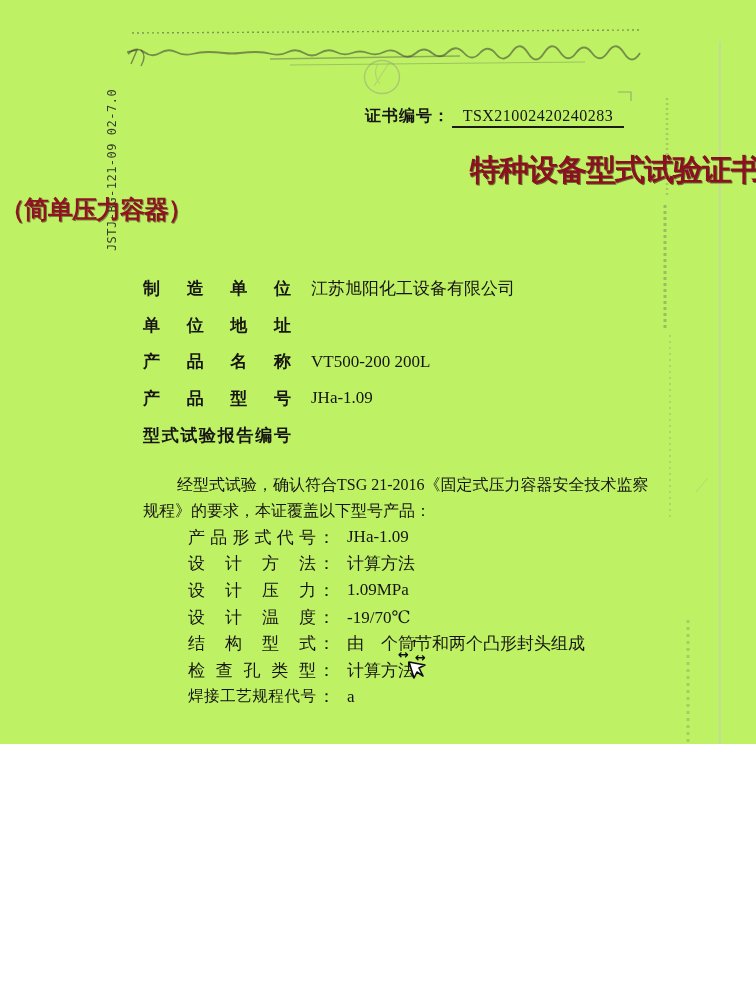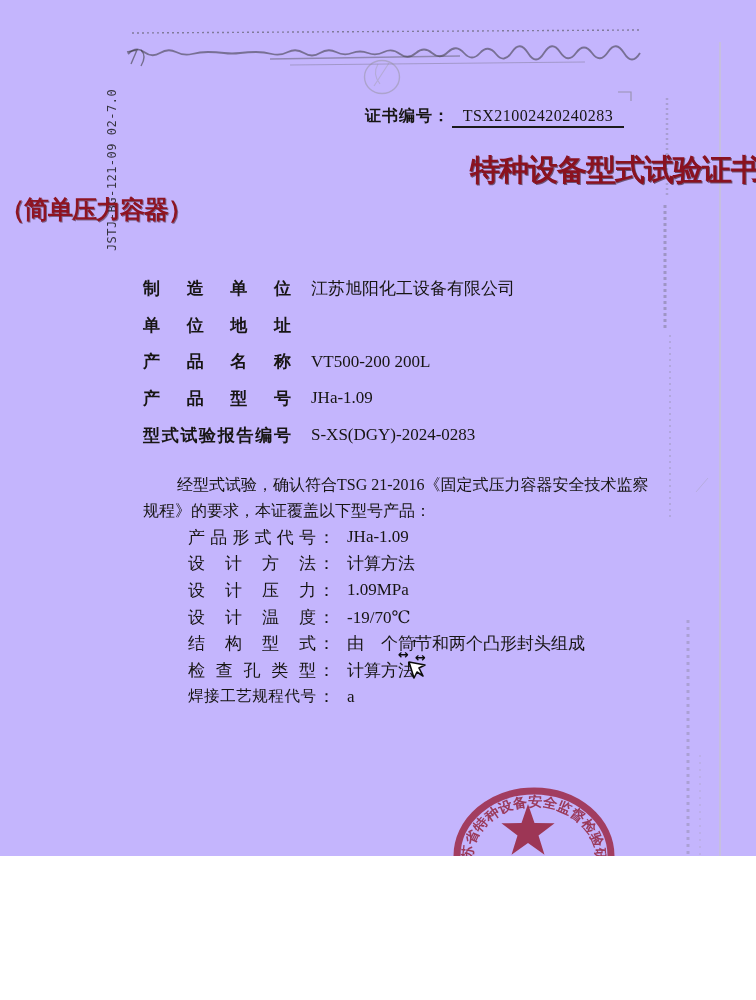--- a/index.html
+++ b/index.html
@@ -1,16 +1,16 @@
 <!DOCTYPE html>
 <html><head>
 <meta charset="utf-8">
 <style>
   html,body{margin:0;padding:0;background:#ffffff;}
-  .page{position:relative;width:756px;height:856px;margin:0 auto;background:#c4b5fd;
+  .page{position:relative;width:756px;height:744px;margin:0 auto;background:#bef264;
         font-family:"Liberation Serif","DejaVu Serif",serif;color:#171513;overflow:hidden;}
   .artifacts{position:absolute;left:0;top:0;z-index:1;pointer-events:none;}
 
   
   .doc-code{position:absolute;left:112px;top:170px;transform:translate(-50%,-50%) rotate(-90deg);
             white-space:nowrap;font-family:"DejaVu Sans Mono",monospace;font-size:12px;
             letter-spacing:.5px;color:#1c1c1c;opacity:.85;z-index:2;}
 
   
   .cert-no{position:absolute;left:365px;top:106px;z-index:2;font-size:16px;}
@@ -142,21 +142,20 @@
       <span class="f-label">
           <span>型</span>
           <span>式</span>
           <span>试</span>
           <span>验</span>
           <span>报</span>
           <span>告</span>
           <span>编</span>
           <span>号</span>
         </span>
-      <span class="f-value">S-XS(DGY)-2024-0283</span>
     </div>
   </div>
 
   <p class="statement">
     <span class="st-line st-indent">经型式试验，确认符合TSG 21-2016《固定式压力容器安全技术监察</span>
     <span class="st-line">规程》的要求，本证覆盖以下型号产品：</span>
   </p>
 
   <div class="specs">
     <div class="spec-row">

